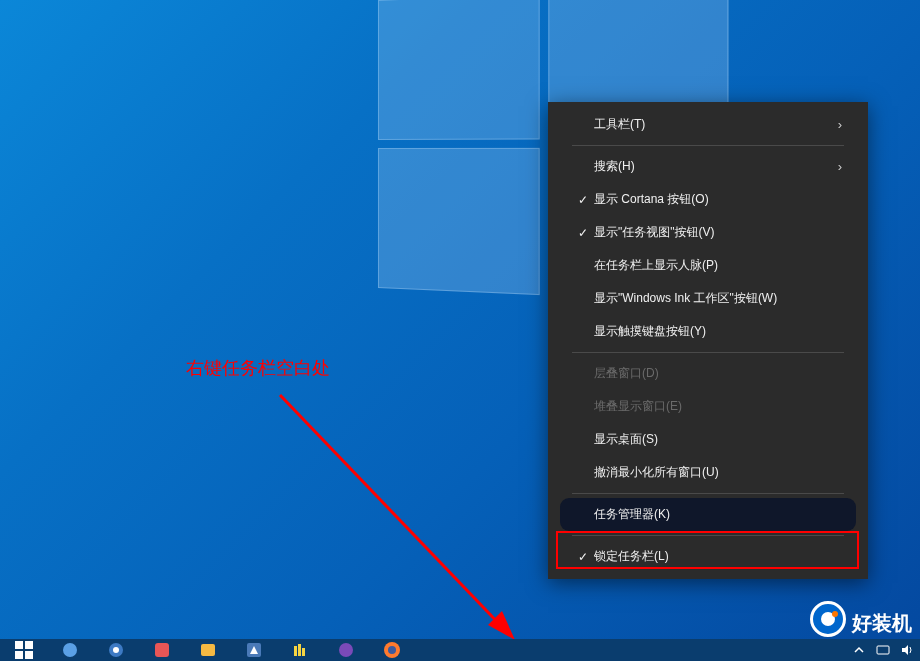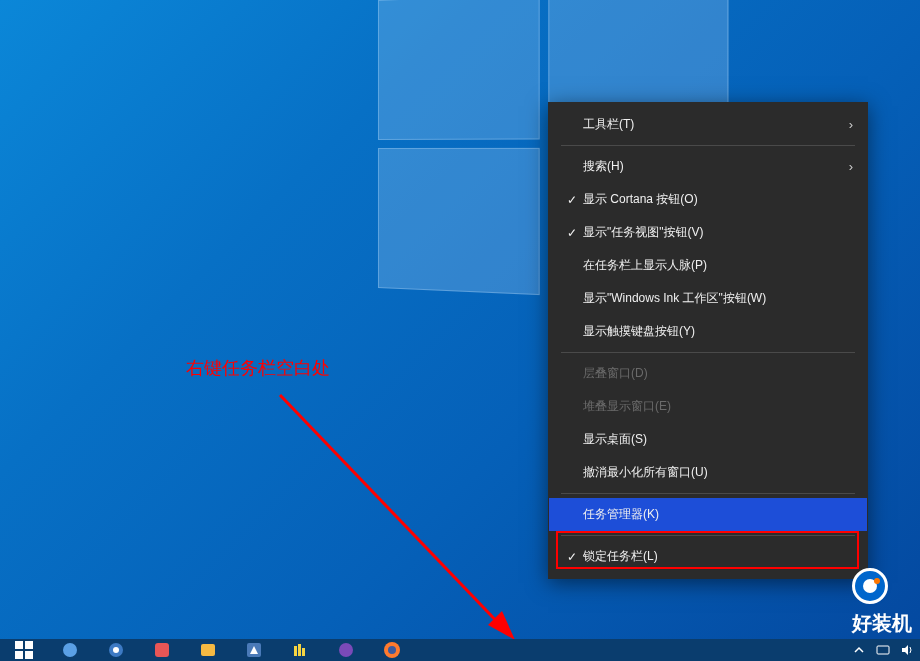--- a/index.html
+++ b/index.html
@@ -54,33 +54,33 @@
 }
 
 
 .context-menu {
   position: absolute;
   left: 548px;
   top: 102px;
   width: 320px;
   background: #2b2b2b;
   box-shadow: 0 4px 20px rgba(0,0,0,0.5);
-  padding: 6px 1px;
+  padding: 6px 12px;
 }
 .menu-item {
   display: flex;
   align-items: center;
   height: 33px;
   padding: 0 14px 0 12px;
   color: #f0f0f0;
   font-size: 12px;
   cursor: default;
 }
 .menu-item.disabled { color: #6a6a6a; }
-.menu-item.highlighted { background: #1d4ed8; }
+.menu-item.highlighted { background: #0f172a; border-radius: 9px; }
 .menu-check {
   width: 22px;
   text-align: center;
   font-size: 12px;
   color: #f0f0f0;
 }
 .menu-label { flex: 1; }
 .menu-arrow {
   width: 14px;
   text-align: right;
@@ -152,23 +152,22 @@
 }
 .tray-icon { width: 14px; height: 14px; display: flex; align-items: center; justify-content: center; }
 .tray-icon svg { width: 14px; height: 14px; }
 
 
 .watermark {
   position: absolute;
   right: 8px;
   bottom: 24px;
   display: flex;
-  align-items: flex-start;
+  align-items: flex-end;
   gap: 6px;
-  flex-direction: column;
 }
 .watermark-circle {
   width: 36px;
   height: 36px;
   border-radius: 50%;
   background: #0066cc;
   border: 3px solid #fff;
   display: flex;
   align-items: center;
   justify-content: center;

